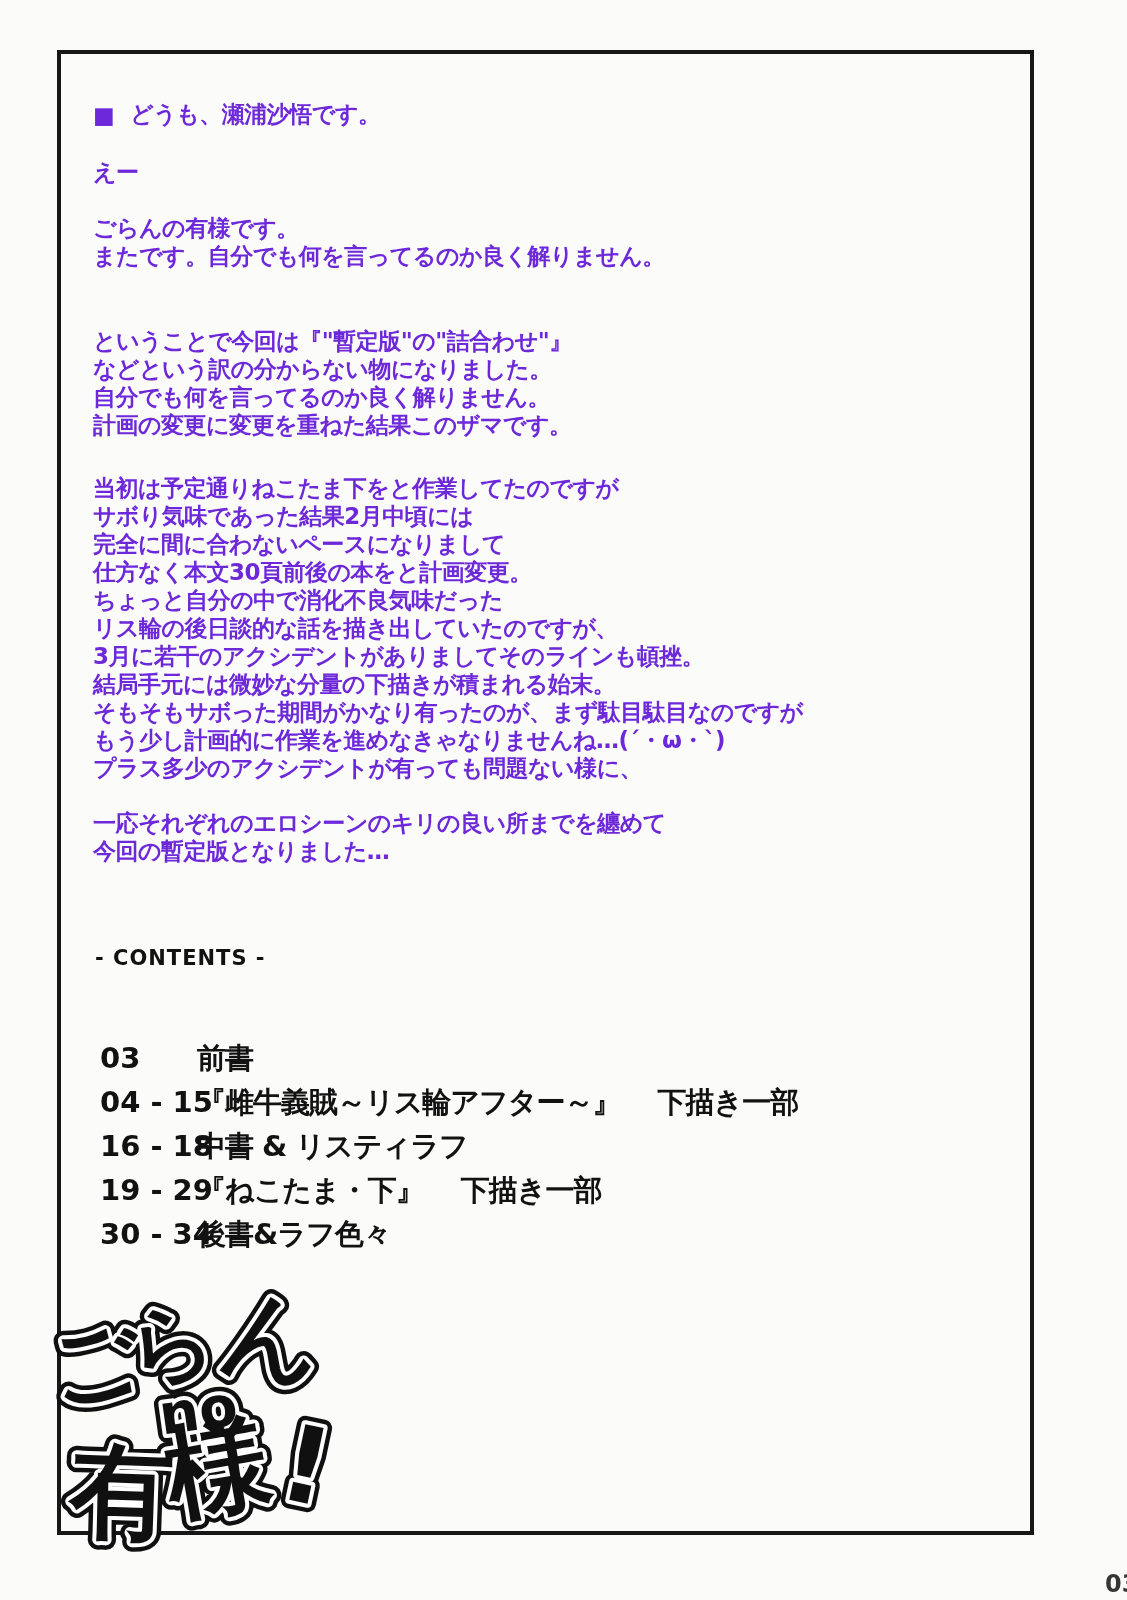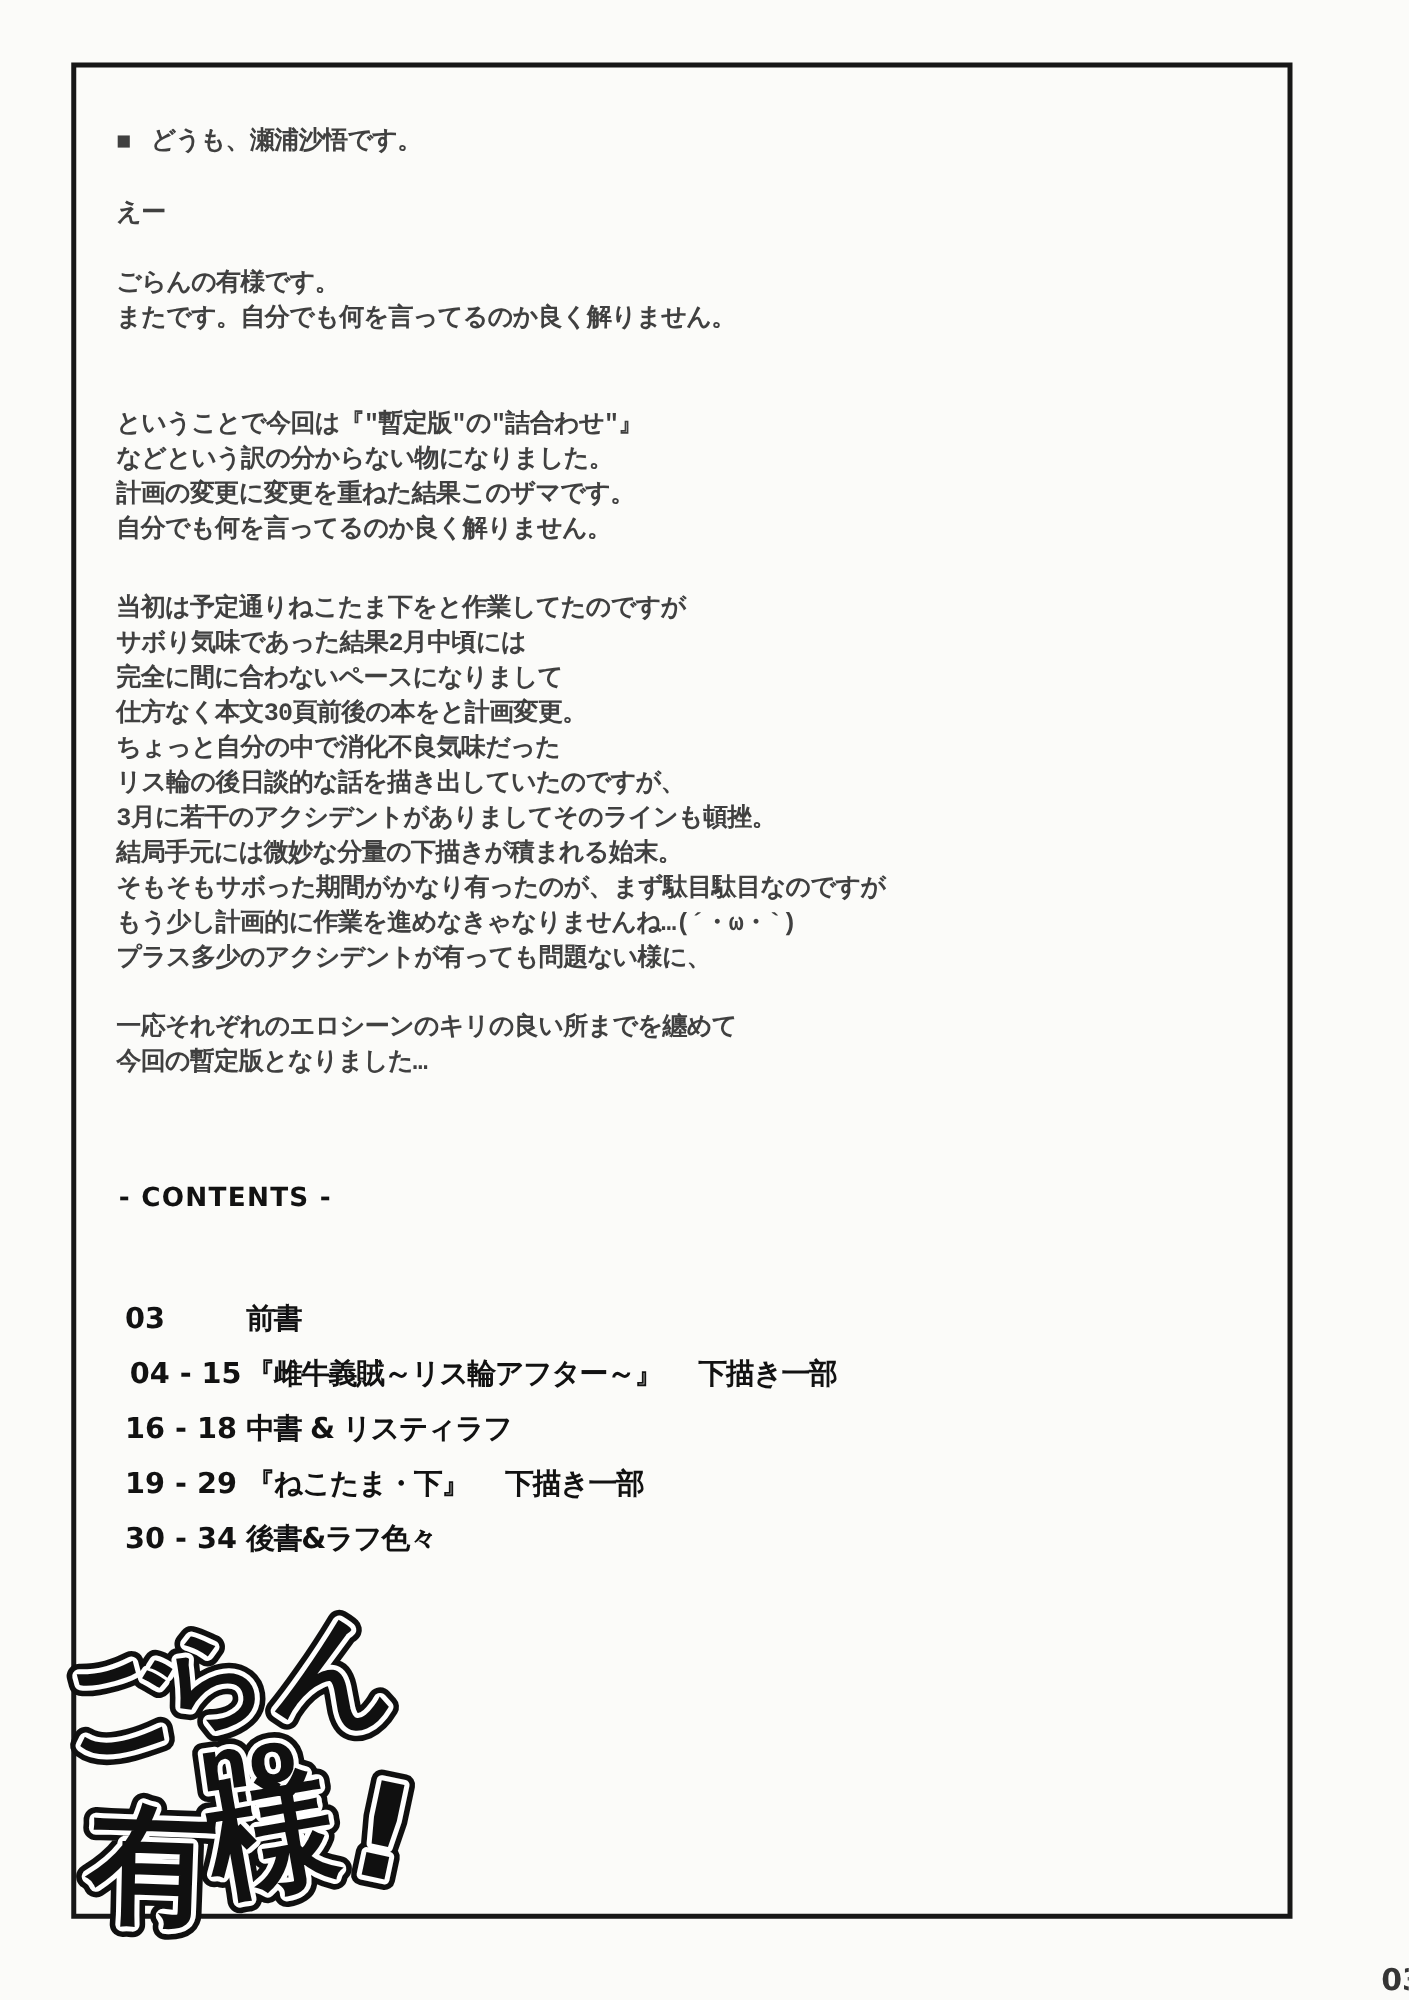--- a/index.html
+++ b/index.html
@@ -23,27 +23,26 @@
     width: 977px;
     height: 1485px;
     box-sizing: border-box;
     border: 4px solid #171717;
     background: transparent;
   }
   
   .text-block {
     position: absolute;
     left: 93px;
-    font-size: 20px;
+    font-size: 23px;
     font-weight: bold;
     line-height: 28px;
     letter-spacing: -0.5px;
     white-space: nowrap;
-    color: #404040;
-    font-family: Liberation Mono, monospace;
+    color: #6d28d9;
   }
   .p1 { top: 100px; }
   .p2 { top: 158px; }
   .p3 { top: 214px; }
   .p4 { top: 327px; }
   .p5 { top: 474px; }
   .p6 { top: 809px; }
   .bullet {
     display: inline-block;
     margin-right: 16px;
@@ -55,21 +54,21 @@
     left: 95px;
     top: 946px;
     font-size: 21px;
     font-weight: bold;
     letter-spacing: 1px;
     white-space: nowrap;
   }
   .toc-row {
     position: absolute;
     left: 100px;
-    font-size: 23px;
+    font-size: 29px;
     font-weight: bold;
     letter-spacing: -1px;
     white-space: nowrap;
   }
   .toc-row .toc-pages {
     display: inline-block;
     width: 97px;
     letter-spacing: 0;
   }
   .toc-r1 { top: 1039px; }
@@ -125,22 +124,22 @@
 </div>
 
 <div class="text-block p3">
   <div>ごらんの有様です。</div>
   <div>またです。自分でも何を言ってるのか良く解りません。</div>
 </div>
 
 <div class="text-block p4">
   <div>ということで今回は『"暫定版"の"詰合わせ"』</div>
   <div>などという訳の分からない物になりました。</div>
+  <div>自分でも何を言ってるのか良く解りません。</div>
   <div>計画の変更に変更を重ねた結果このザマです。</div>
-  <div>自分でも何を言ってるのか良く解りません。</div>
 </div>
 
 <div class="text-block p5">
   <div>当初は予定通りねこたま下をと作業してたのですが</div>
   <div>サボり気味であった結果2月中頃には</div>
   <div>完全に間に合わないペースになりまして</div>
   <div>仕方なく本文30頁前後の本をと計画変更。</div>
   <div>ちょっと自分の中で消化不良気味だった</div>
   <div>リス輪の後日談的な話を描き出していたのですが、</div>
   <div>3月に若干のアクシデントがありましてそのラインも頓挫。</div>

